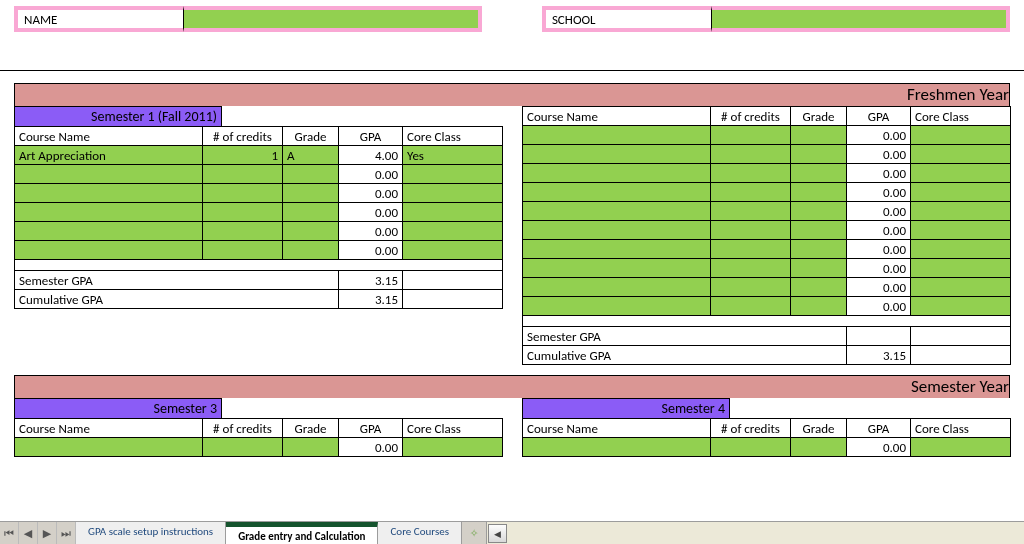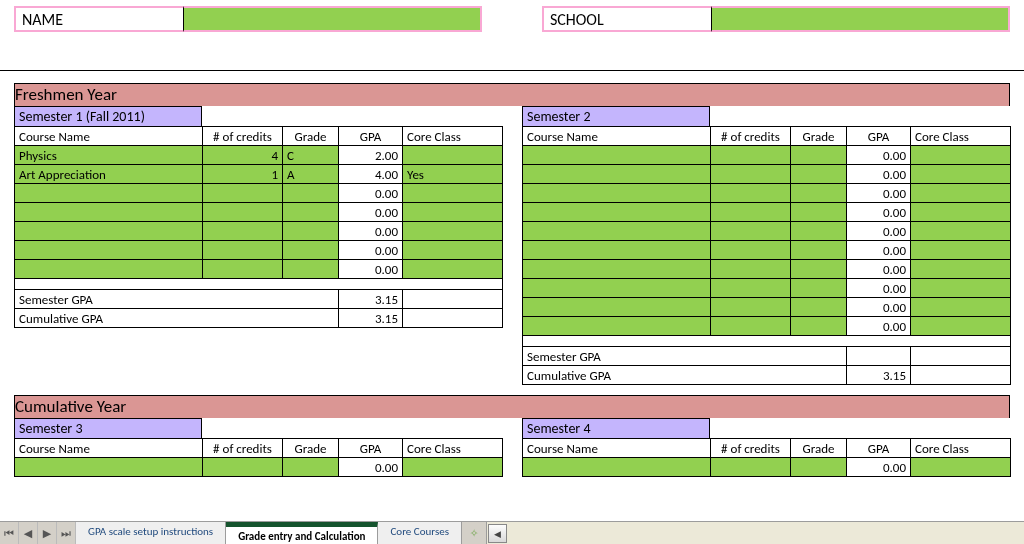--- a/index.html
+++ b/index.html
@@ -22,60 +22,61 @@
     box-sizing: border-box;
   }
 
   
   .top-row {
     display: flex;
     gap: 0;
     padding-top: 2px;
   }
   .top-cell {
-    border: 2px solid #f9a8d4;
+    border: 4px solid #f9a8d4;
     height: 26px;
     display: flex;
     align-items: center;
     padding: 0 6px;
     box-sizing: border-box;
-    font-size: 16px;
+    font-size: 13px;
   }
   .top-label  { width: 170px; background: #fff; border-right: none;}
   .top-value  { width: 300px; background: #92d050; border-left: 1px solid #000;}
   .top-spacer { width: 60px; }
 
   .hr {
     border-top: 1px solid #000;
     margin: 38px -14px 12px -14px;
   }
 
   
   .year-title {
     background: #da9694;
-    text-align: left;
+    text-align: right;
     font-size: 17px;
     line-height: 22px;
     border: 1px solid #000;
     border-bottom: none;
   }
   .year-body {
     display: flex;
   }
   .sem-col  { width: 488px; }
   .gap-col  { width: 20px; }
 
   .sem-title {
-    width: 188px;
-    background: #c4b5fd;
+    width: 208px;
+    background: #8b5cf6;
     border: 1px solid #000;
     border-bottom: none;
     padding: 1px 4px;
     font-size: 14px;
     box-sizing: border-box;
+    text-align: right;
   }
 
   table.sem {
     border-collapse: collapse;
     width: 100%;
     table-layout: fixed;
   }
   table.sem col.c-course { width: 188px; }
   table.sem col.c-credit { width: 80px;  }
   table.sem col.c-grade  { width: 56px;  }
@@ -212,27 +213,20 @@
         </colgroup>
         <tbody>
                   <tr>
           <th>Course Name</th>
           <th class="c-credit"># of credits</th>
           <th class="c-grade">Grade</th>
           <th class="c-gpa">GPA</th>
           <th>Core Class</th>
         </tr>
                   <tr>
-        <td class="green">Physics</td>
-        <td class="green right">4</td>
-        <td class="green grade-cell">C</td>
-        <td class="white right">2.00</td>
-        <td class="green"></td>
-      </tr>
-                  <tr>
         <td class="green">Art Appreciation</td>
         <td class="green right">1</td>
         <td class="green grade-cell">A</td>
         <td class="white right">4.00</td>
         <td class="green">Yes</td>
       </tr>
                   <tr>
         <td class="green"></td>
         <td class="green right"></td>
         <td class="green grade-cell"></td>
@@ -279,21 +273,20 @@
       <tr class="sum">
         <td class="label" colspan="3">Cumulative GPA</td>
         <td class="right">3.15</td>
                     <td></td>
                   </tr>
       </tbody>
               </table>
             </div>
             <div class="gap-col"></div>
             <div class="sem-col">
-      <div class="sem-title">Semester 2</div>
       <table class="sem">
         <colgroup>
           <col class="c-course">
                   <col class="c-credit">
                   <col class="c-grade">
                   <col class="c-gpa">
                   <col class="c-core">
         </colgroup>
         <tbody>
                   <tr>
@@ -387,21 +380,21 @@
         <td class="right">3.15</td>
                     <td></td>
                   </tr>
       </tbody>
               </table>
             </div>
           </div>
         </div>
         <div class="year-gap"></div>
         <div>
-          <div class="year-title">Cumulative Year</div>
+          <div class="year-title">Semester Year</div>
           <div class="year-body">
             <div class="sem-col">
       <div class="sem-title">Semester 3</div>
       <table class="sem">
         <colgroup>
           <col class="c-course">
                   <col class="c-credit">
                   <col class="c-grade">
                   <col class="c-gpa">
                   <col class="c-core">

